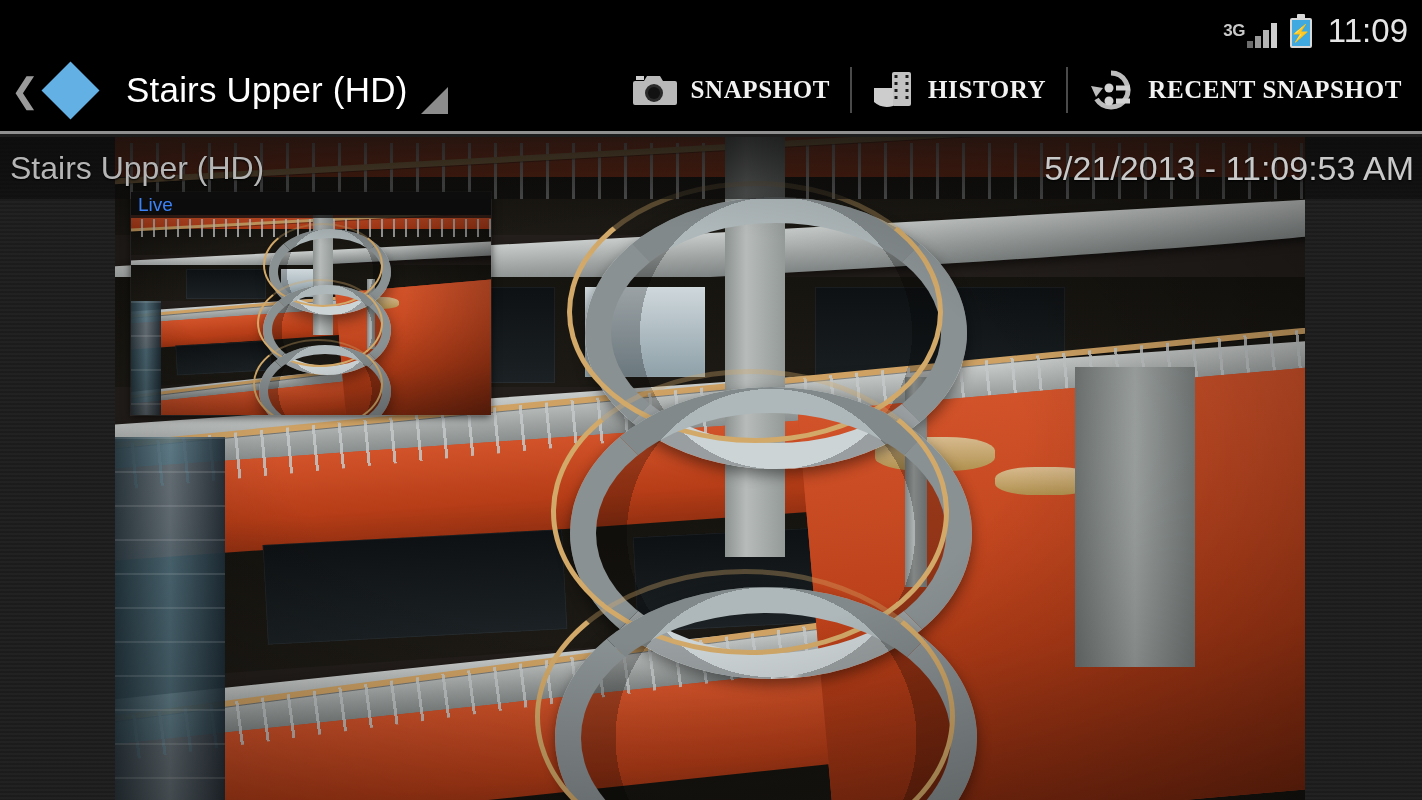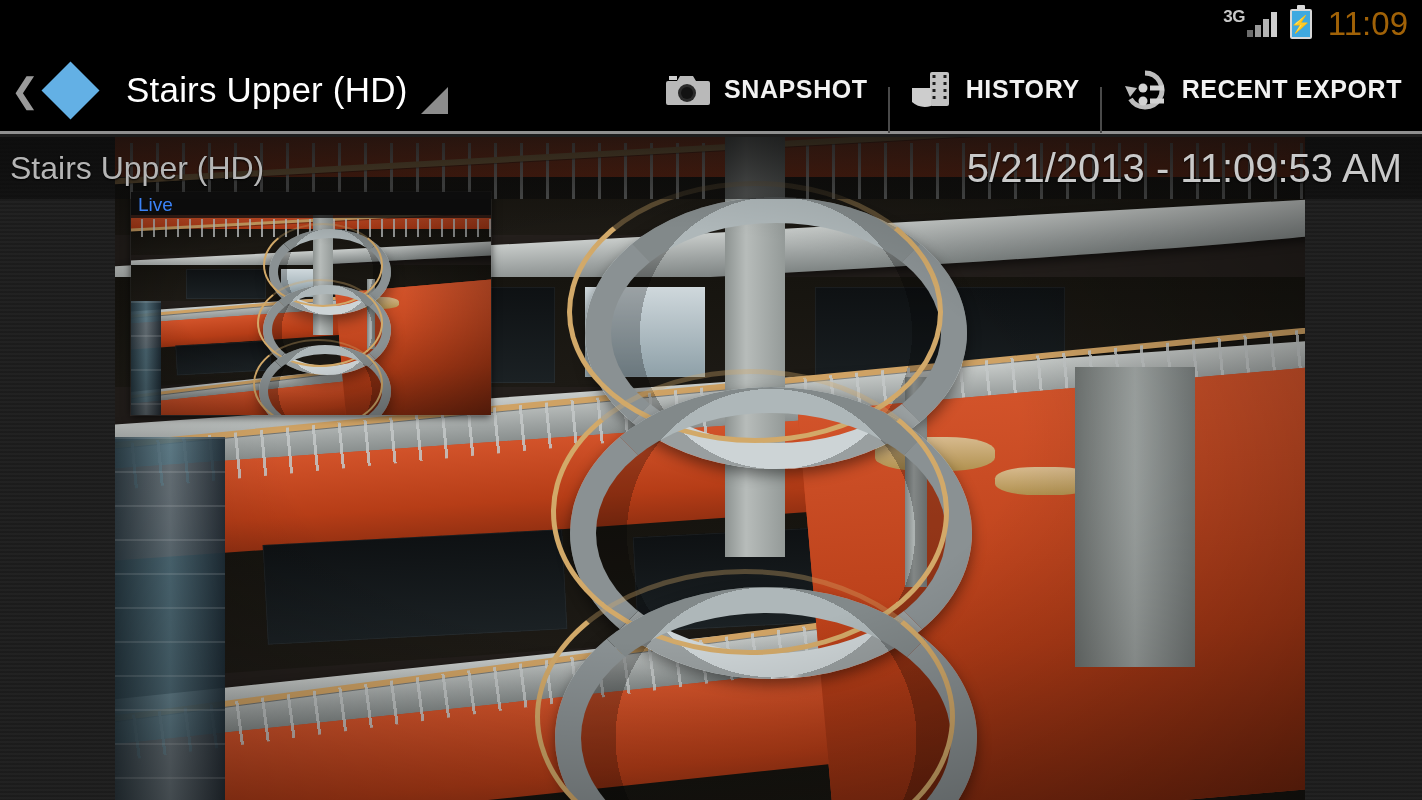--- a/index.html
+++ b/index.html
@@ -22,21 +22,21 @@
     overflow: hidden;
   }
 
   
   .statusbar {
     position: absolute;
     left: 0; top: 0;
     width: 1422px; height: 48px;
     background: #000;
     display: flex;
-    align-items: center;
+    align-items: flex-end;
     justify-content: flex-end;
     padding-right: 14px;
     box-sizing: border-box;
   }
   .sb-3g {
     color: #c9c9c9;
     font-size: 17px;
     font-weight: bold;
     letter-spacing: -0.5px;
     margin-right: 2px;
@@ -78,21 +78,21 @@
   }
   .sb-battery .bolt {
     position: absolute;
     left: 50%; top: 50%;
     transform: translate(-50%,-50%);
     color: #ffffff;
     font-size: 17px;
     line-height: 1;
   }
   .sb-clock {
-    color: #a16207;
+    color: #e5e5e5;
     font-size: 33px;
     font-weight: 400;
     letter-spacing: 0px;
     line-height: 1;
     position: relative;
     top: -1px;
   }
 
   
   .actionbar {
@@ -139,22 +139,23 @@
     width: 0; height: 0;
     border-left: 27px solid transparent;
     border-bottom: 27px solid #8c8c8c;
     margin-left: 13px;
     margin-top: 22px;
     cursor: pointer;
   }
   .ab-actions {
     margin-left: auto;
     display: flex;
-    align-items: flex-end;
+    align-items: center;
     height: 86px;
+    font-family: Liberation Serif, serif;
   }
   .ab-btn {
     display: flex;
     align-items: center;
     height: 86px;
     padding: 0 20px;
     cursor: pointer;
     white-space: nowrap;
   }
   .ab-btn .lbl {
@@ -299,23 +300,23 @@
     pointer-events: none;
   }
   .ov-name {
     color: #b5b5b5;
     font-size: 32px;
     margin-left: 10px;
     text-shadow: 0 1px 2px #000;
   }
   .ov-time {
     color: #c9c9c9;
-    font-size: 40px;
+    font-size: 34px;
     margin-left: auto;
-    margin-right: 20px;
+    margin-right: 8px;
     text-shadow: 0 1px 2px #000;
   }
 
   
   .pip {
     position: absolute;
     left: 16px; top: 55px;
     width: 360px; height: 223px;
     background: #000;
     box-shadow: 0 0 0 1px rgba(255,255,255,.07), 0 2px 8px rgba(0,0,0,.7);
@@ -408,21 +409,21 @@
         <span>
           <svg class="icon-svg" width="46" height="40" viewBox="0 0 46 40">
             <path d="M23 3 a17 17 0 1 1 -14.5 26" fill="none" stroke="#bdbdbd" stroke-width="5"></path>
             <path d="M3 16 l12 2 l-7 9 z" fill="#bdbdbd"></path>
             <circle cx="21" cy="18" r="4.5" fill="#d2d2d2"></circle>
             <rect x="28" y="15.5" width="14" height="5" fill="#d2d2d2"></rect>
             <circle cx="21" cy="31" r="4.5" fill="#d2d2d2"></circle>
             <rect x="28" y="28.5" width="14" height="5" fill="#d2d2d2"></rect>
           </svg>
         </span>
-        <span class="lbl">RECENT EXPORT</span>
+        <span class="lbl">RECENT SNAPSHOT</span>
       </div>
 
     </div>
   </div>
 
   <div class="stage">
     <div class="stage-noise"></div>
 
     <div class="video">
       <div class="scene">

